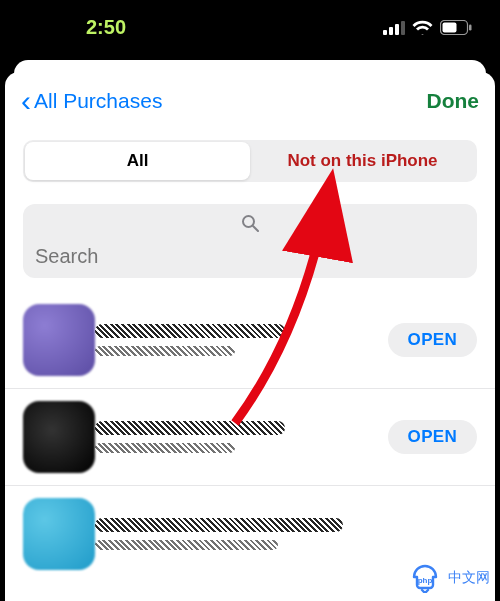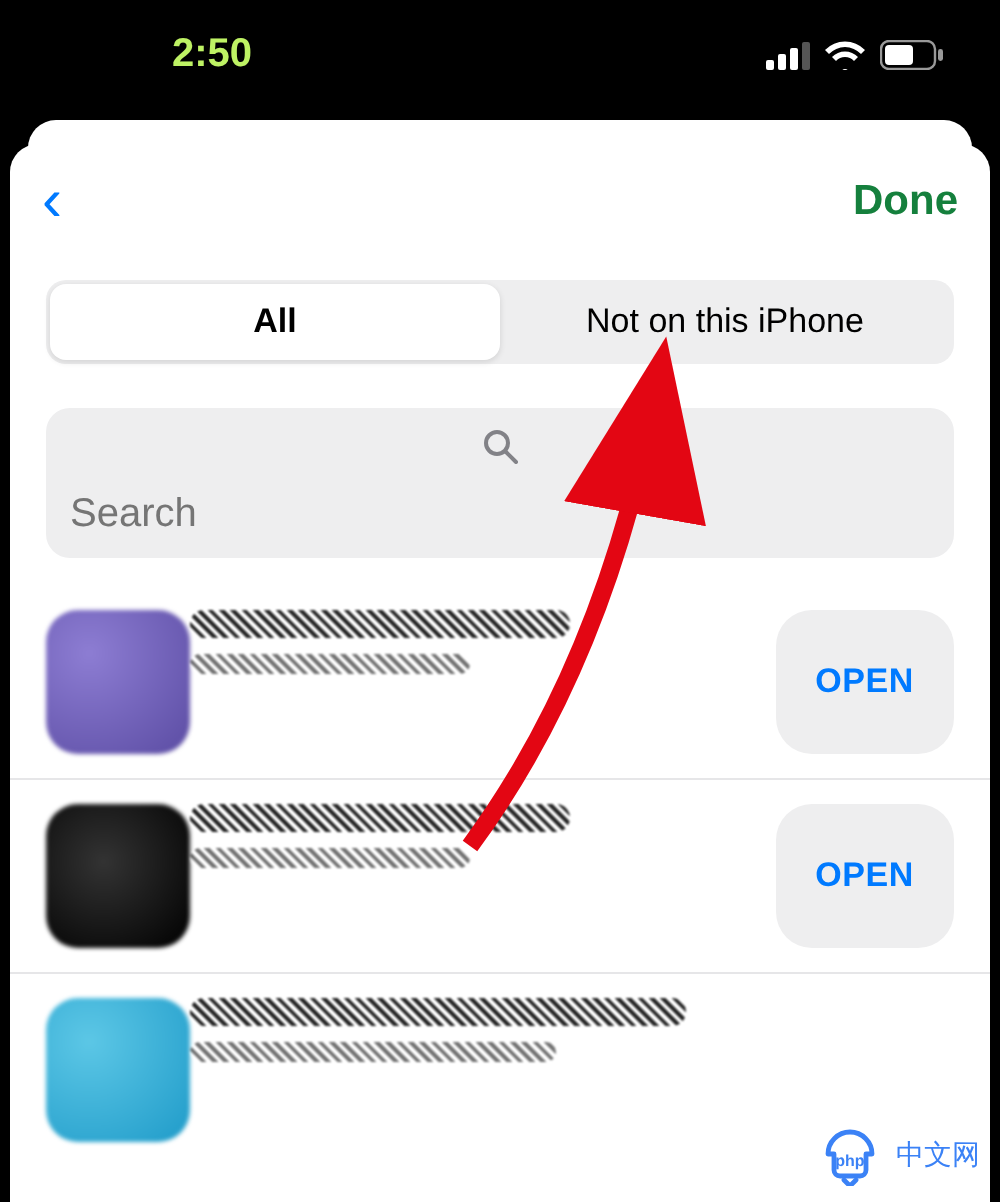--- a/index.html
+++ b/index.html
@@ -13,28 +13,28 @@
 
   .nav-bar { display:flex; align-items:center; justify-content:space-between; padding: 14px 16px 10px; }
   .nav-left { display:flex; align-items:center; color:#007aff; font-size:21px; gap:2px; }
   .nav-left .chev { font-size:30px; line-height:1; font-weight:400; margin-right:1px; }
   .nav-title { font-size:21px; font-weight:600; color:#000; }
   .nav-right { color:#15803d; font-size:21px; font-weight:600; }
 
   .segmented { display:flex; margin: 14px 18px 0; background:#eeeeef; border-radius:10px; padding:2px; }
   .seg { flex:1; text-align:center; padding:9px 16px; font-size:17px; font-weight:600; color:#000; border-radius:8px;}
   .seg.active { background:#fff; box-shadow: 0 1px 3px rgba(0,0,0,0.12);}
-  .seg.inactive { color:#000000; font-weight:400;}
+  .seg.inactive { color:#b91c1c; font-weight:700;}
 
   .search { margin:22px 18px 0; background:#eeeeef; border-radius:12px; display:flex; align-items:center; padding:10px 12px; gap:8px;flex-direction:column; }
   .search .icon { color:#828287; font-size:20px; }
   .search input { border:none; background:transparent; font-size:20px; color:#828287; outline:none; width:100%; }
 
   .list { margin-top: 14px; }
-  .row { display:flex; padding: 12px 18px; border-bottom:1px solid #e6e6e8; }
+  .row { display:flex; align-items:center; padding: 12px 18px; border-bottom:1px solid #e6e6e8; }
   .app-icon { width:72px; height:72px; border-radius:16px; flex:0 0 72px; }
   .app-icon.purple { background: radial-gradient(circle at 30% 30%, #8d7dd3, #5b4ca3); filter: blur(1px);}
   .app-icon.black { background: radial-gradient(circle at 40% 40%, #333, #000); filter: blur(1px);}
   .app-icon.teal { background: radial-gradient(circle at 30% 30%, #5cc7e6, #1f9bc9); filter: blur(1px);}
   .app-text { flex:1; }
   .smudge { height:14px; border-radius:7px; background: repeating-linear-gradient(45deg,#000,#000 2px,#fff 2px,#fff 4px); opacity:0.85; filter:blur(0.5px);}
   .smudge.title { width: 65%; margin-bottom:8px;}
   .smudge.sub { width: 48%; height:10px; opacity:0.55;}
   .open-btn { background:#eeeeef; color:#007aff; font-weight:700; font-size:17px; padding:7px 20px; border-radius:18px; border:none; letter-spacing:0.3px;}
 
@@ -66,20 +66,21 @@
         </svg>
     </div>
   </div>
 
   <div class="sheet-back"></div>
 
   <div class="sheet">
     <div class="nav-bar">
       <div class="nav-left">
         <span class="chev">‹</span>
+        <span>All Purchases</span>
       </div>
       <div class="nav-right">Done</div>
     </div>
 
     <div class="segmented">
       <div class="seg active">All</div>
       <div class="seg inactive">Not on this iPhone</div>
     </div>
 
     <div class="search">

